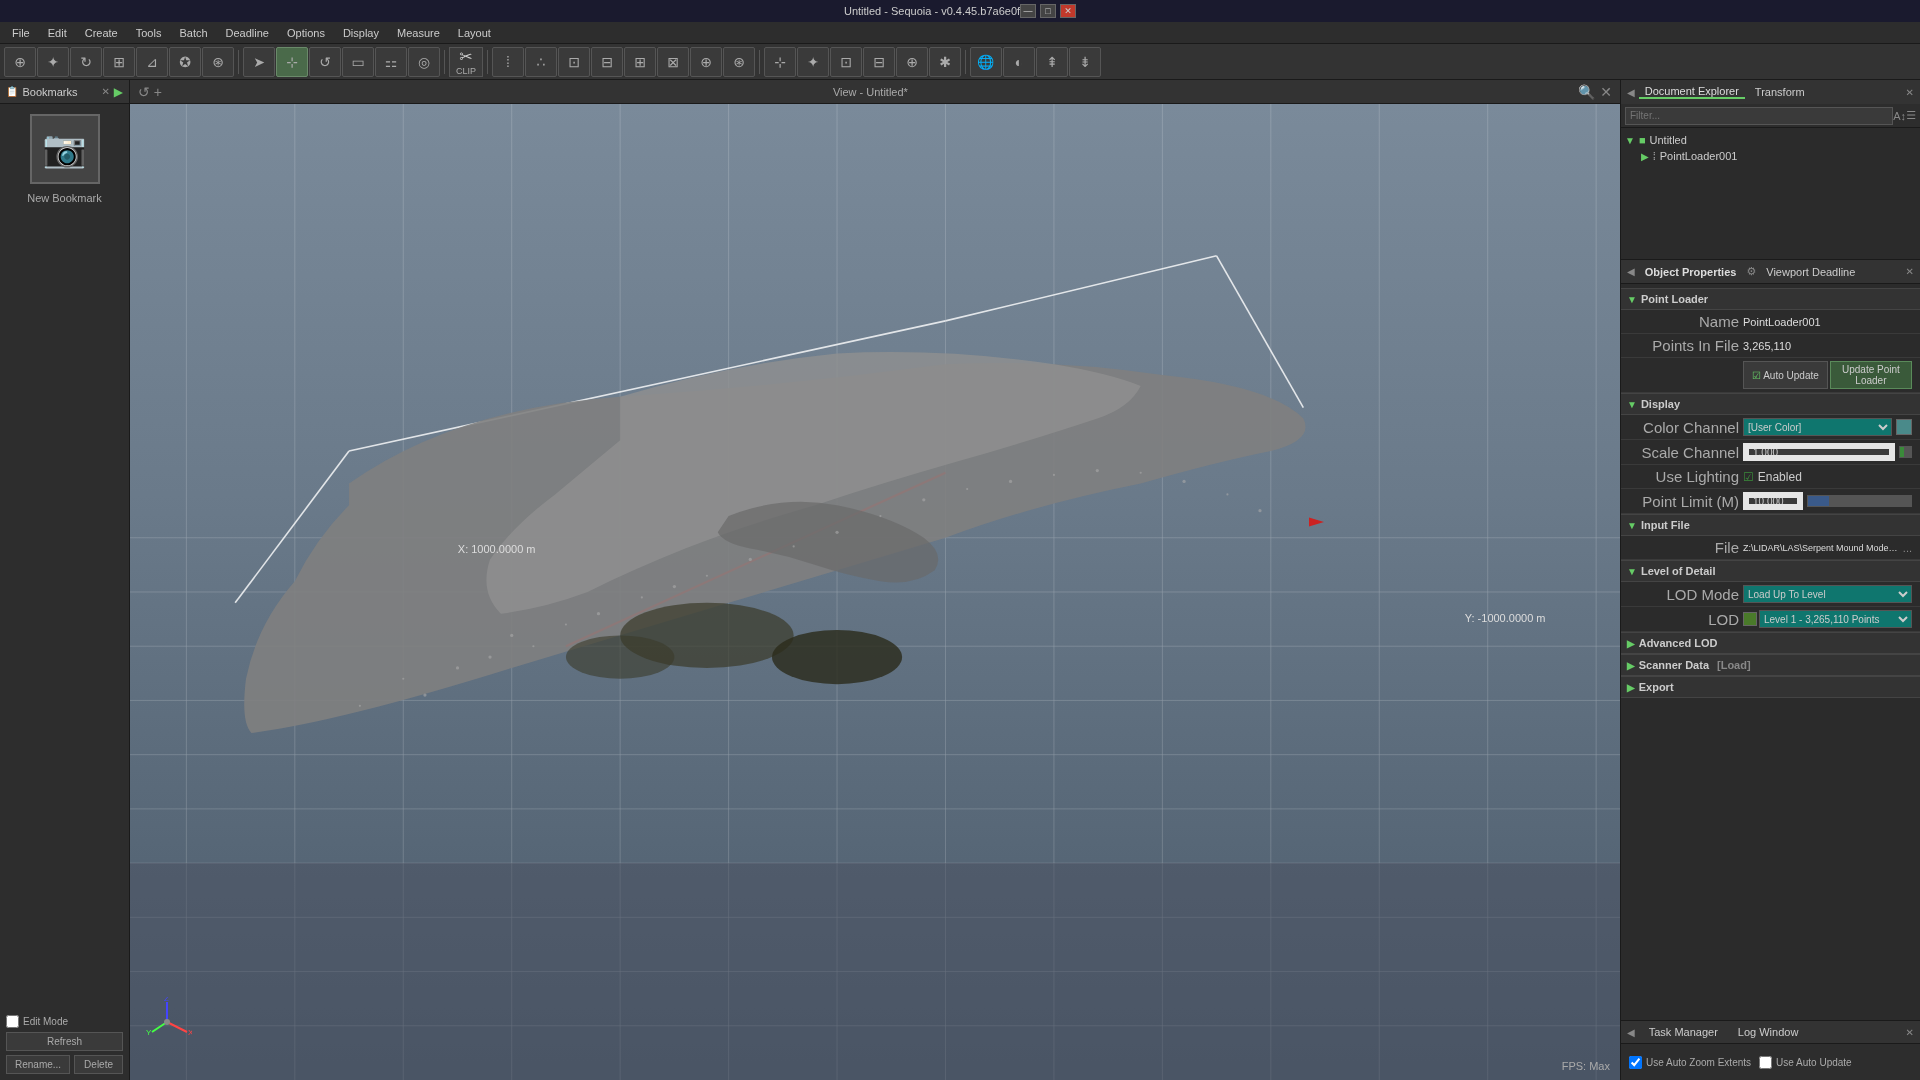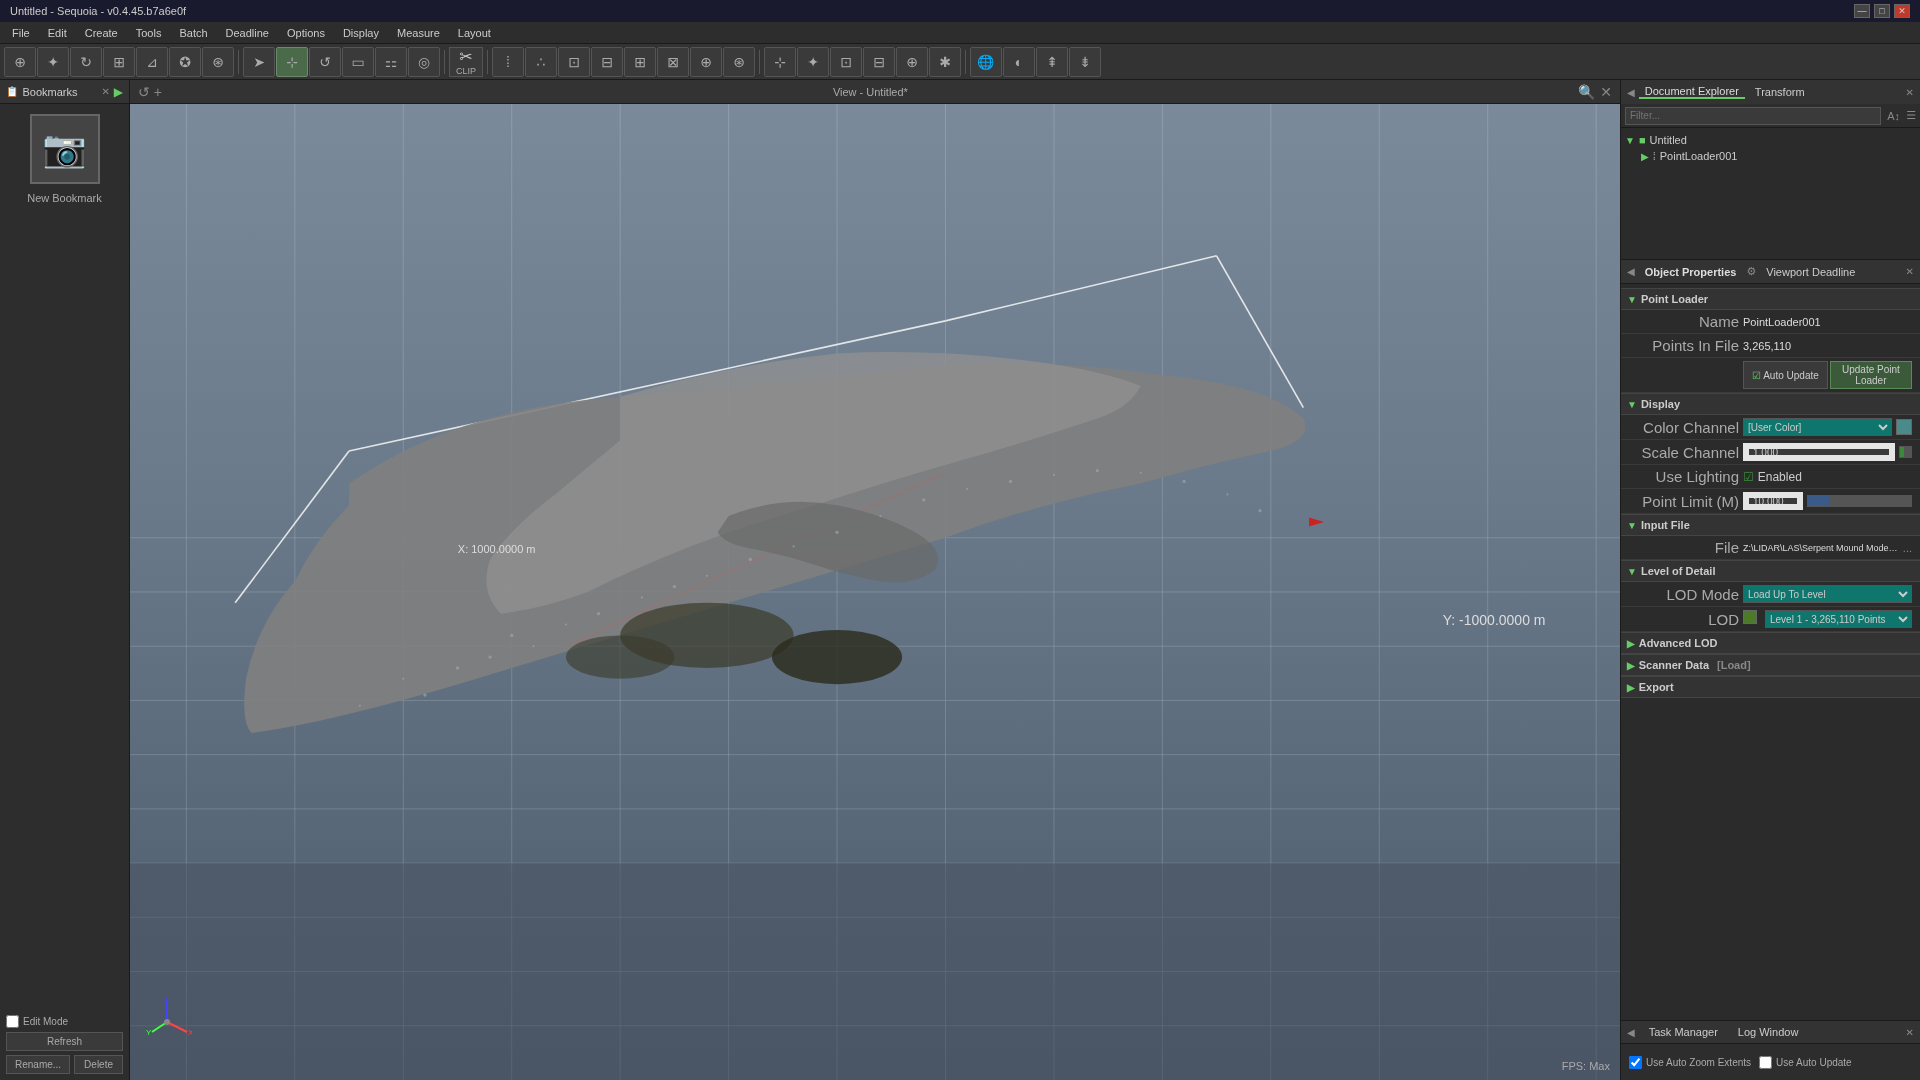--- a/index.html
+++ b/index.html
@@ -1,22 +1,22 @@
 <!DOCTYPE html>
 <html><head>
   <meta charset="utf-8">
   <style>
     * { margin: 0; padding: 0; box-sizing: border-box; }
     body { width: 1920px; height: 1080px; background: #2b2b2b; font-family: 'Segoe UI', Arial, sans-serif; font-size: 12px; color: #ccc; overflow: hidden; }
 
     
     #title-bar {
       width: 100%; height: 22px; background: #1a1a2e;
-      display: flex; align-items: center; justify-content: space-between;
-      padding: 0 10px; color: #ccc; font-size: 11px;
+      display: flex; align-items: center; justify-content: center;
+      padding: 0 4px; color: #ccc; font-size: 11px;
     }
     #title-bar-buttons { display: flex; gap: 4px; }
     .title-btn { width: 16px; height: 14px; background: #444; border: 1px solid #666; color: #ccc; font-size: 9px; display: flex; align-items: center; justify-content: center; cursor: pointer; }
     .title-btn.close { background: #c0392b; }
 
     
     #menu-bar {
       width: 100%; height: 22px; background: #2d2d2d;
       display: flex; align-items: center; padding: 0 4px; gap: 2px;
       border-bottom: 1px solid #1a1a1a;
@@ -86,21 +86,21 @@
       height: 24px; background: #333; display: flex; align-items: center;
       padding: 0 8px; border-bottom: 1px solid #1a1a1a; gap: 4px;
     }
     #viewport-title { font-size: 11px; color: #aaa; margin: 8px auto; }
     .viewport-ctrl-btn { color: #888; cursor: pointer; font-size: 14px; }
     #viewport-canvas {
       width: 100%; height: calc(100% - 24px); position: relative;
       background: linear-gradient(180deg, #6a7a8a 0%, #5a6878 30%, #4a5a6a 60%, #3a4a5a 100%);
     }
     #coord-x { position: absolute; top: 45%; left: 22%; color: #ddd; font-size: 11px; }
-    #coord-y { position: absolute; top: 52%; right: 5%; color: #ddd; font-size: 14px; }
+    #coord-y { position: absolute; top: 52%; right: 5%; color: #ddd; font-size: 11px; }
     #fps-label { position: absolute; bottom: 8px; right: 10px; color: #aaa; font-size: 11px; }
     #axis-widget { position: absolute; bottom: 30px; left: 12px; }
 
     
     #right-panels {
       width: 300px; min-width: 300px; display: flex; flex-direction: column;
       background: #2b2b2b; border-left: 1px solid #1a1a1a;
     }
 
     
@@ -108,21 +108,21 @@
       height: 180px; border-bottom: 1px solid #1a1a1a; display: flex; flex-direction: column;
     }
     #doc-explorer-header {
       height: 24px; background: #333; display: flex; align-items: center;
       padding: 0 6px; gap: 4px; font-size: 11px;
     }
     .panel-tab { color: #ccc; font-size: 11px; padding: 0 6px; cursor: pointer; }
     .panel-tab.active { border-bottom: 2px solid #6c6; color: #ddd; }
     #filter-bar {
       height: 24px; background: #2d2d2d; display: flex; align-items: center;
-      padding: 0 4px; gap: 6px; border-bottom: 1px solid #1a1a1a;
+      padding: 0 4px; gap: 0; border-bottom: 1px solid #1a1a1a;
     }
     #filter-input {
       flex: 1; height: 18px; background: #3a3a3a; border: 1px solid #555;
       color: #ccc; font-size: 10px; padding: 0 4px;
     }
     .filter-btn { color: #888; font-size: 11px; cursor: pointer; }
     #tree-view { flex: 1; padding: 4px; overflow: auto; }
     .tree-item { display: flex; align-items: center; gap: 4px; padding: 2px 0; cursor: pointer; }
     .tree-arrow { color: #6c6; font-size: 10px; }
     .tree-icon { font-size: 11px; }
@@ -538,21 +538,21 @@
           <span>Level of Detail</span>
         </div>
         <div class="prop-row">
           <span class="prop-label">LOD Mode</span>
           <select class="prop-select">
             <option>Load Up To Level</option>
           </select>
         </div>
         <div class="prop-row">
           <span class="prop-label">LOD</span>
-          <div style="display:flex; align-items:flex-start; flex:1; gap:8px;border-radius:7px;">
+          <div style="display:flex; align-items:center; flex:1; gap:2px;border-radius:7px;">
             <div style="width:14px; height:14px; background:#4a7a2a; border:1px solid #666; flex-shrink:0;"></div>
             <select class="prop-select">
               <option>Level 1 - 3,265,110 Points</option>
             </select>
           </div>
         </div>
 
         <div class="section-header">
           <span class="section-arrow">▶</span>
           <span>Advanced LOD</span>

